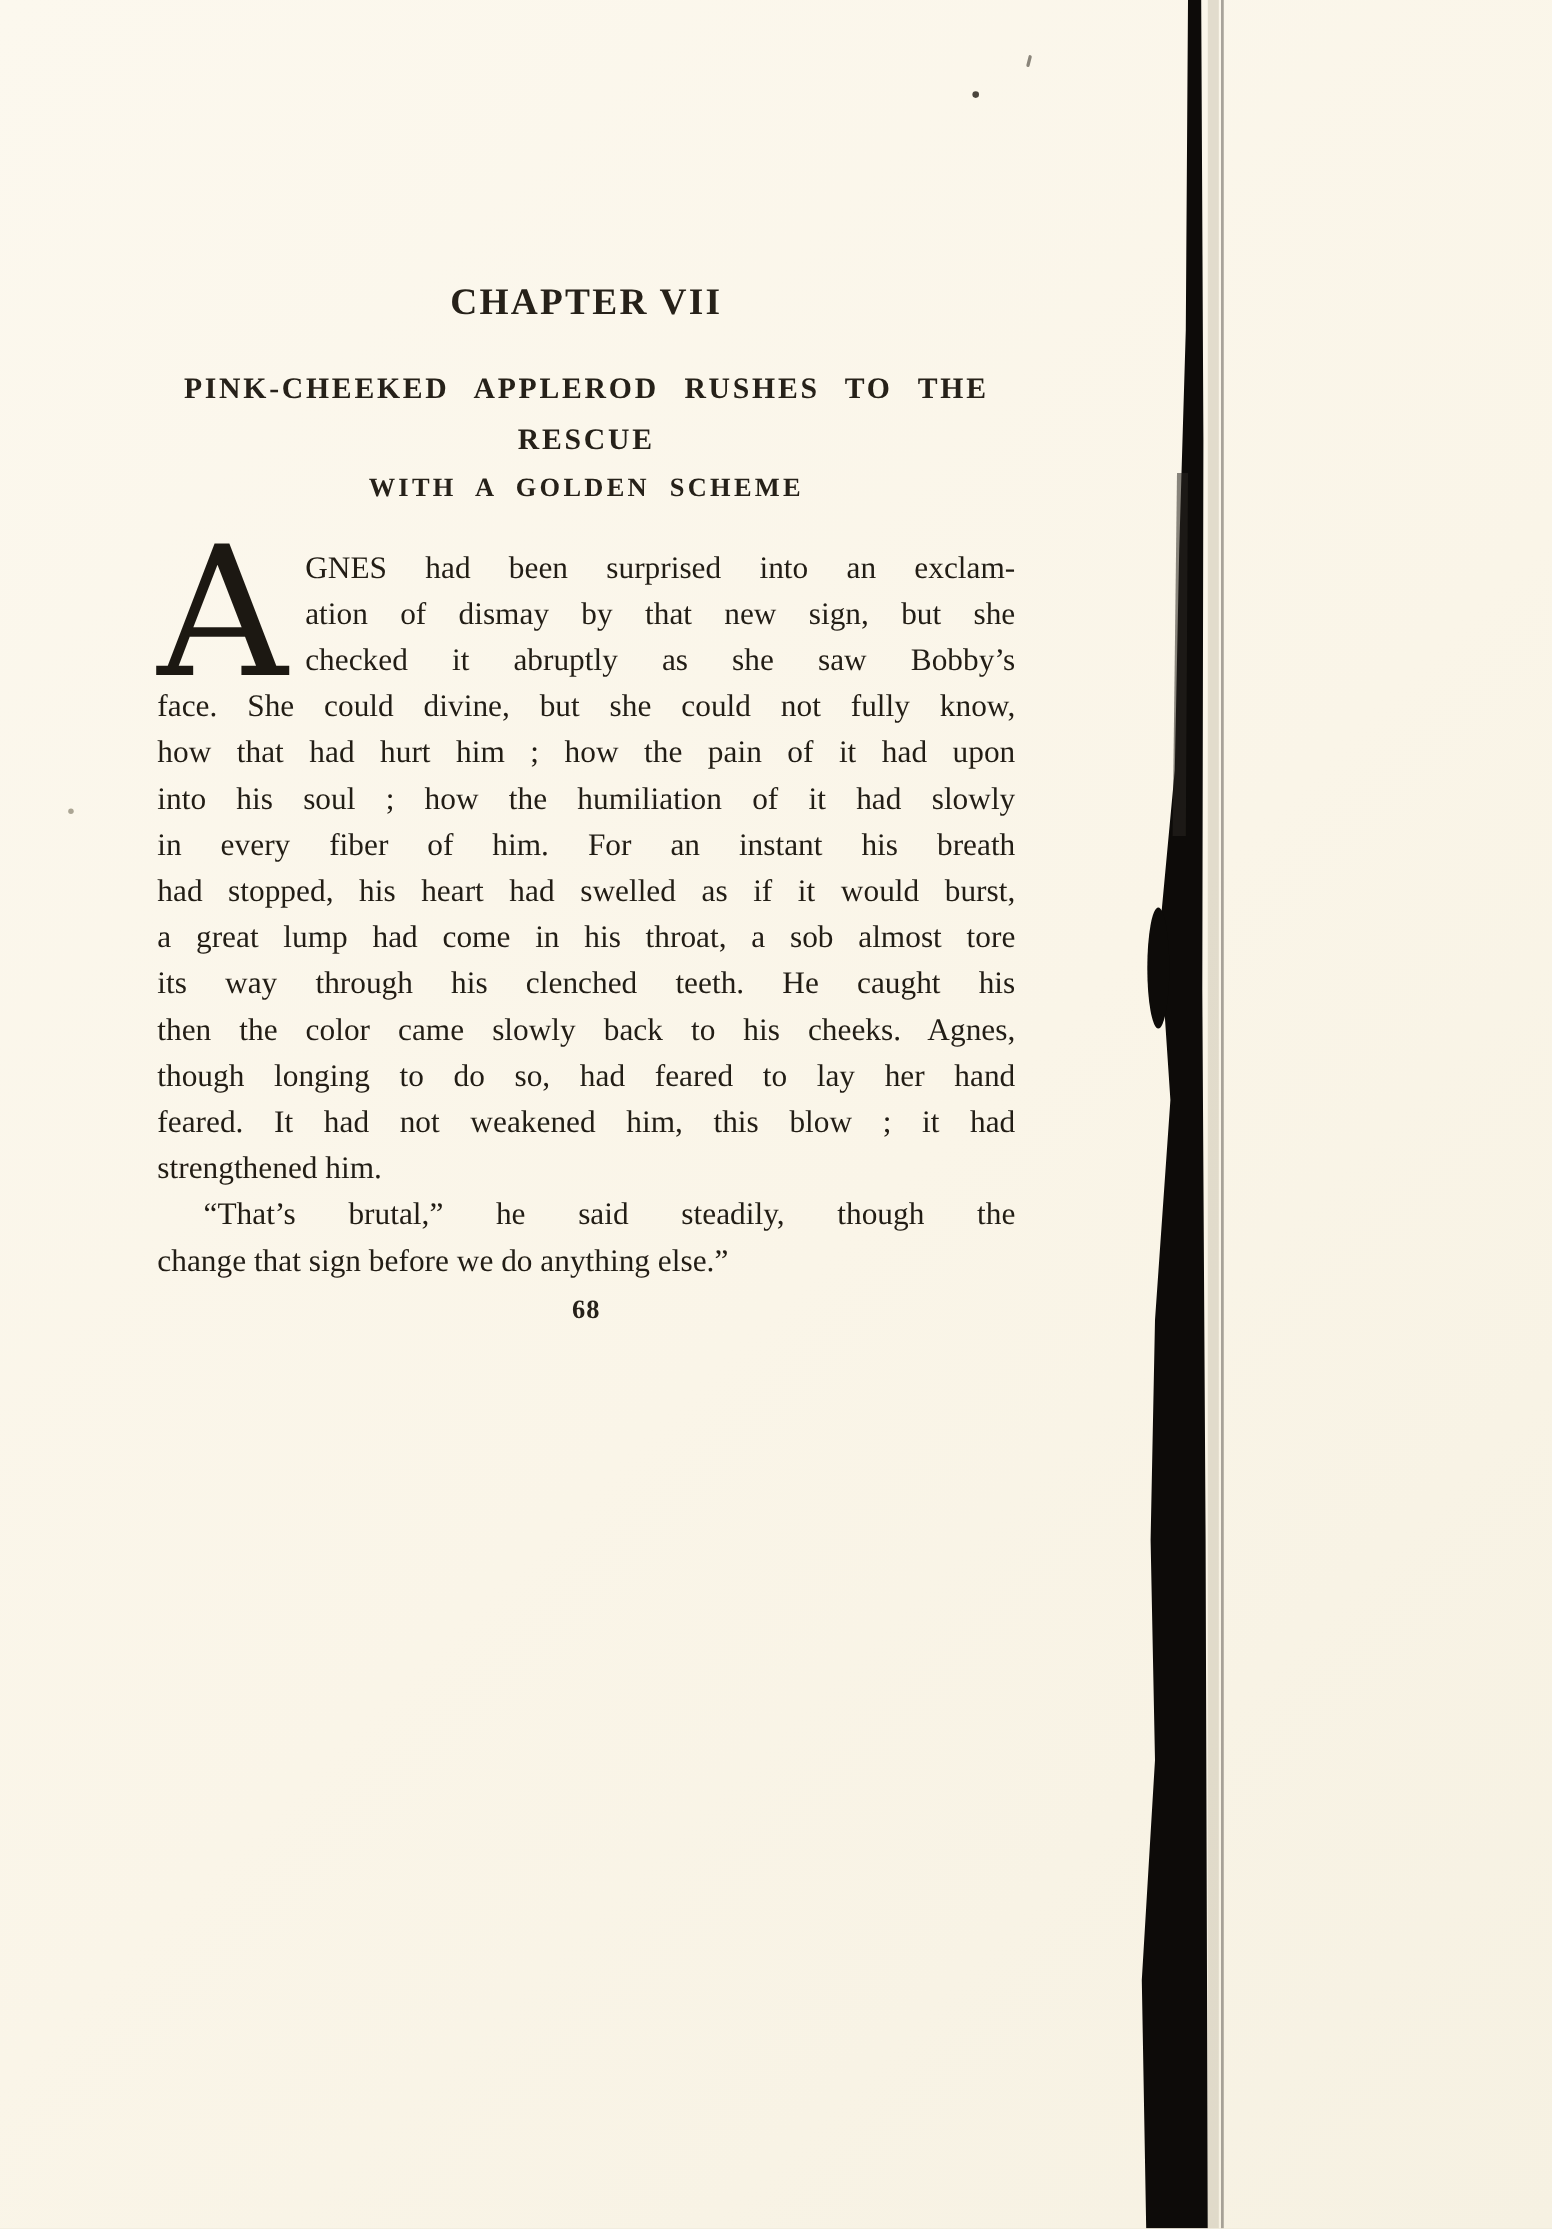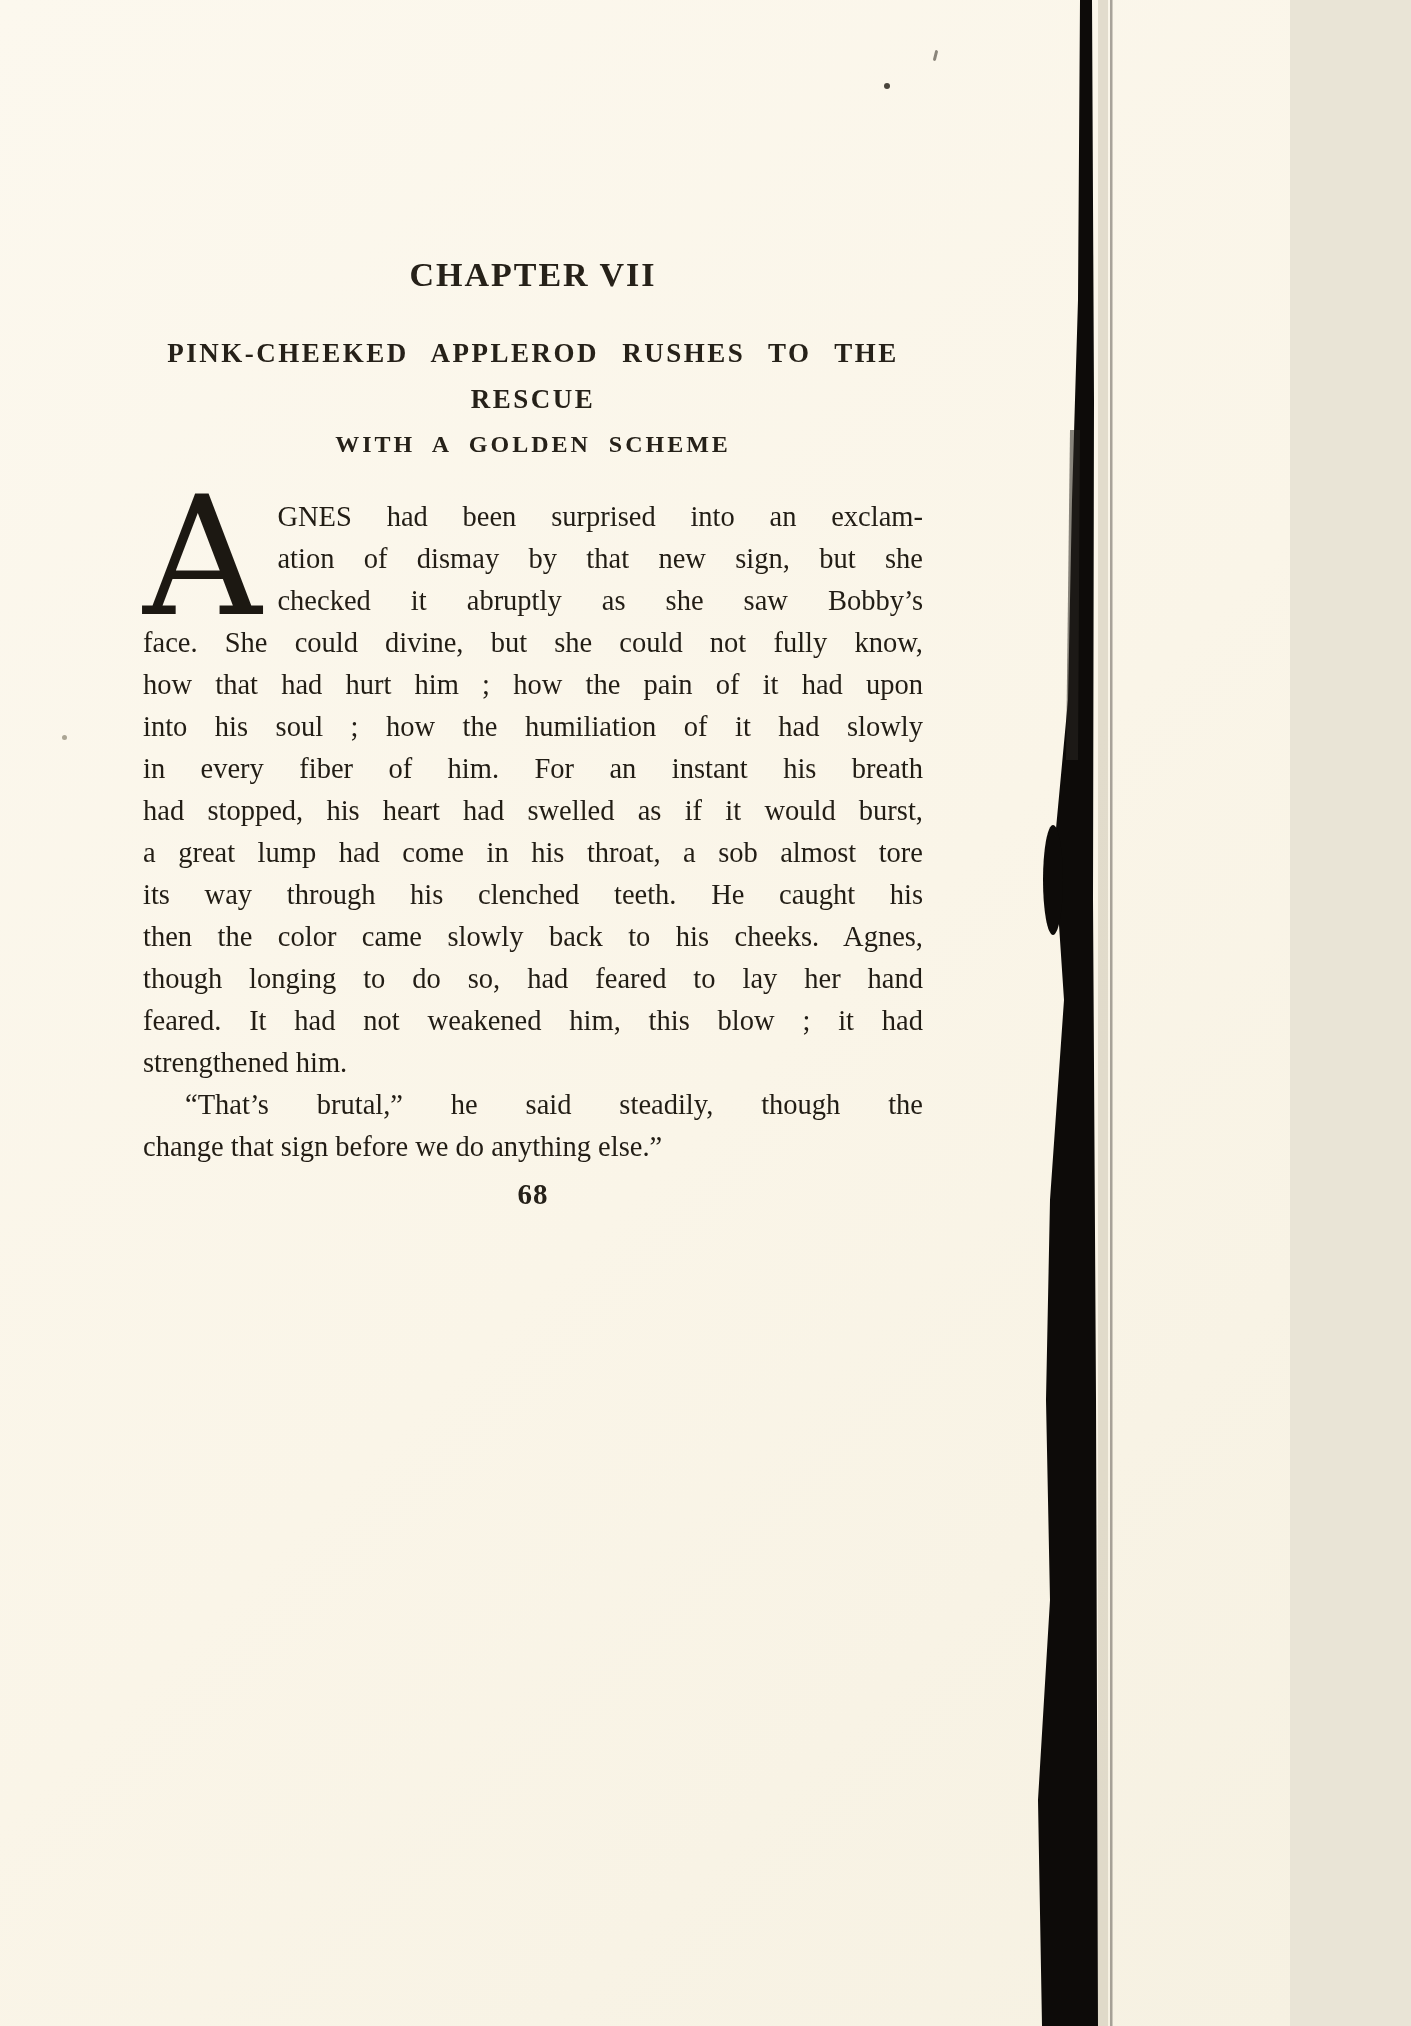--- a/index.html
+++ b/index.html
@@ -3,21 +3,21 @@
 <meta charset="utf-8">
 <style>
   html, body { margin: 0; padding: 0; }
   body {
     width: 1411px; height: 2026px;
     font-family: "Liberation Serif", serif;
     background: #e9e4d6;
   }
   .scan-page {
     position: relative;
-    width: 1290px; height: 2026px;
+    width: 1411px; height: 2026px;
     background: linear-gradient(135deg, #fcf8ee 0%, #faf5e8 55%, #f6f1e2 100%);
     overflow: hidden;
     color: #262119;
   }
   .content {
     position: absolute;
     left: 143px; top: 256px;
     width: 780px;
   }
   .chapter-title {
@@ -65,21 +65,21 @@
     align-items: flex-end;
     font-size: 164px;
     line-height: 0.74;
     font-weight: normal;
     font-family: "DejaVu Serif", serif;
     color: #1c1812;
   }
   .page-number {
     margin-top: 10px;
     text-align: center;
-    font-size: 29px;
+    font-size: 24px;
     font-weight: bold;
     letter-spacing: 1px;
   }
   .binding-shadow {
     position: absolute;
     left: 1020px; top: 0;
     width: 100px; height: 2026px;
   }
   .speck { position: absolute; background: #4a453c; }
   .speck-dot {

